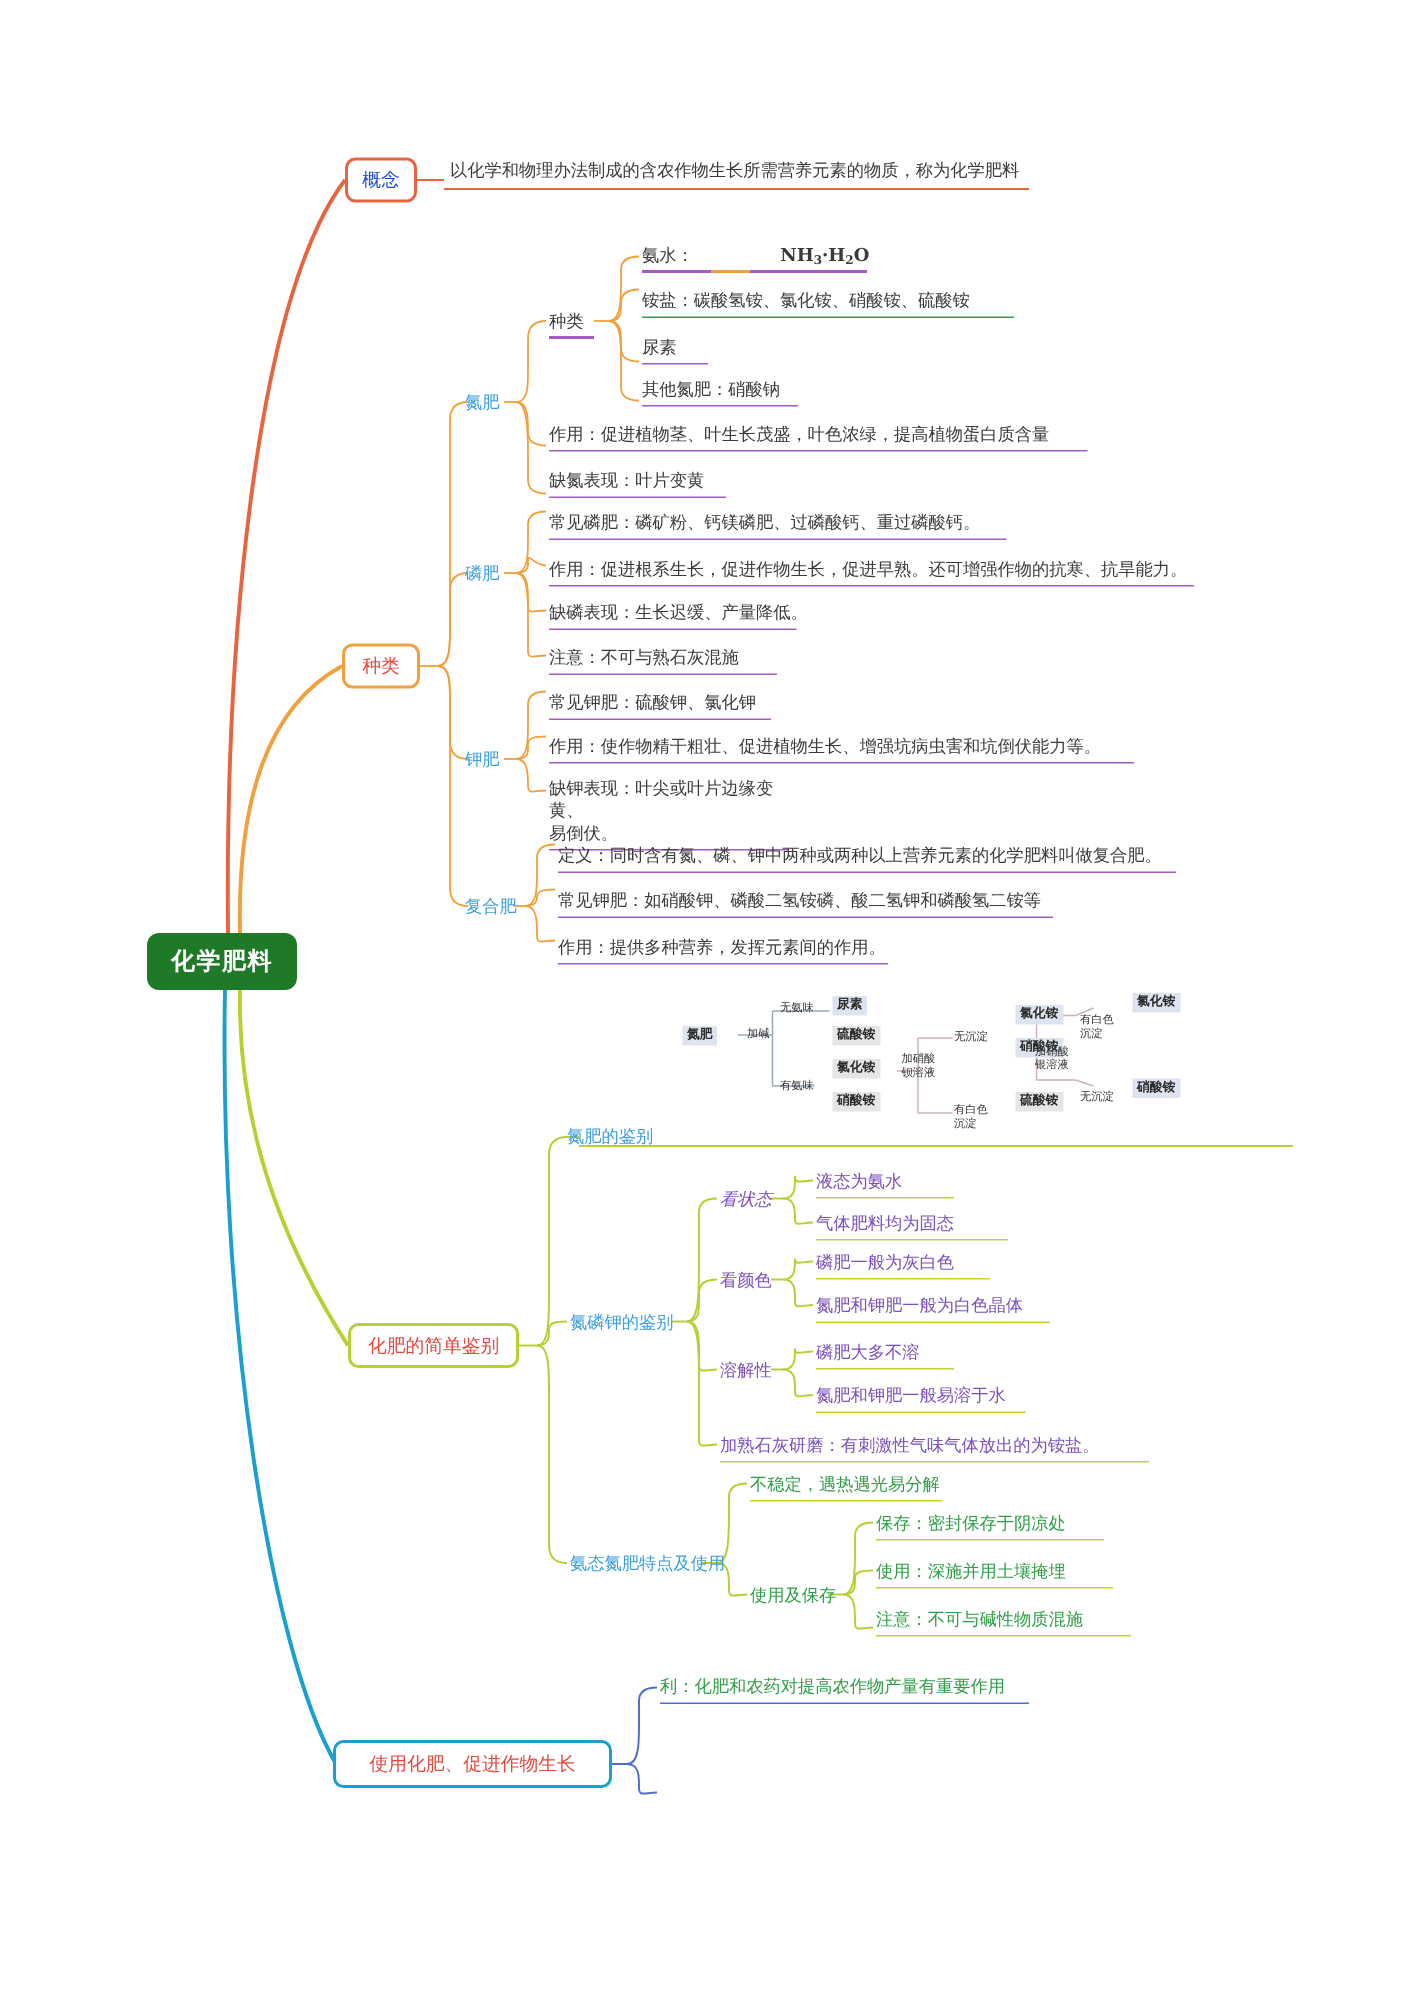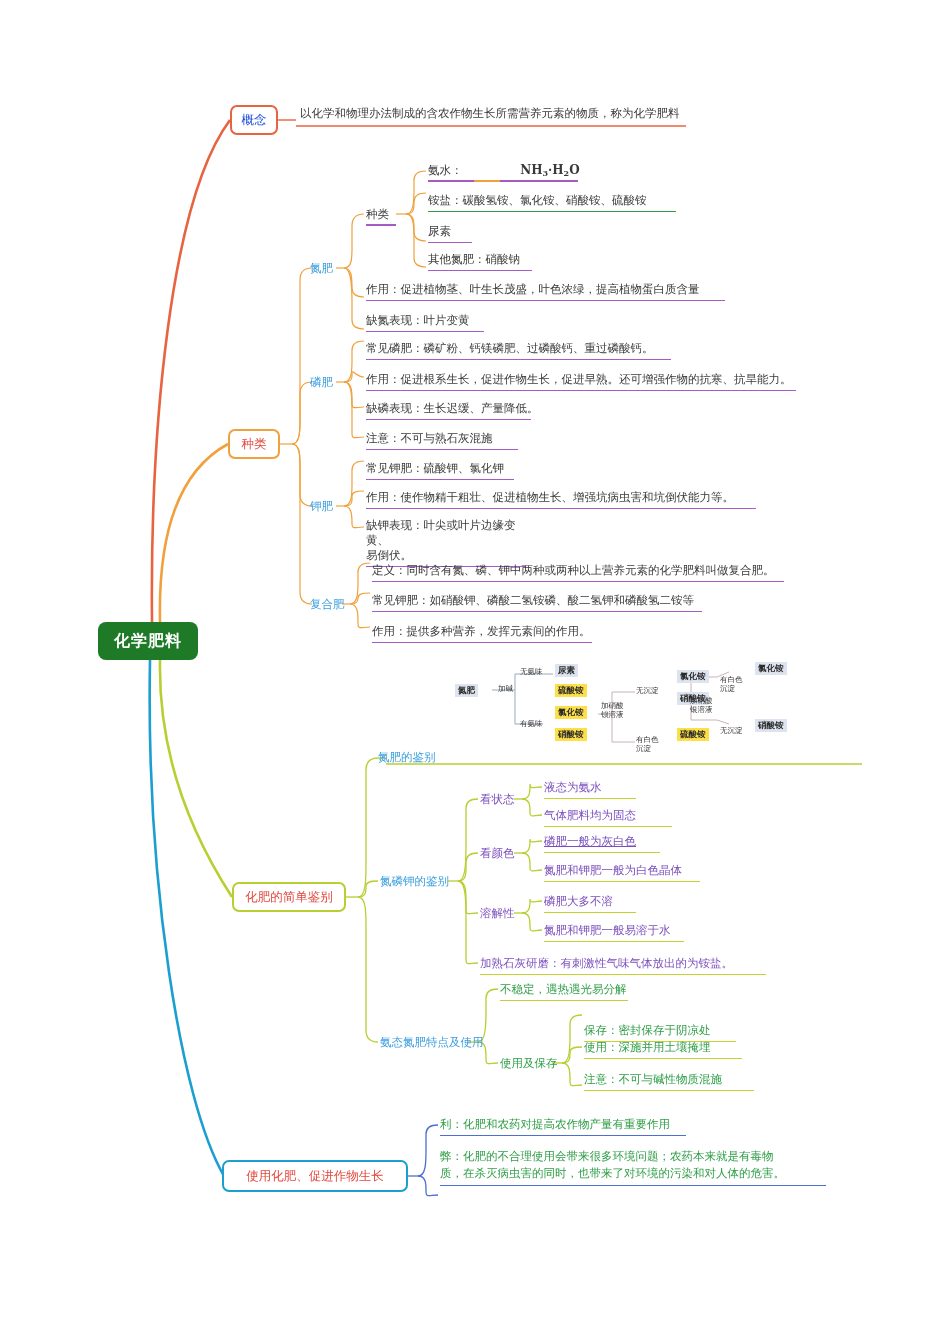--- a/index.html
+++ b/index.html
@@ -103,21 +103,21 @@
   #idchart svg { position: absolute; left: 0; top: 0; }
   .chip {
     position: absolute;
     font-size: 8.5px;
     color: #2b2b2b;
     padding: 1px 3px;
     white-space: nowrap;
     line-height: 11px;
   }
   .chip.blue { background: #dde4ef; }
-  .chip.pink { background: #fde047; }
+  .chip.pink { background: #e5e5e5; }
   .chip.plain { background: transparent; font-size: 7.5px; color: #333; }
   .chip.bold { font-weight: bold; }
 </style>
 </head>
 <body>
 
 <div id="canvas">
 
   <svg id="edges" viewBox="0 0 950 1344" xmlns="http://www.w3.org/2000/svg">
 
@@ -281,38 +281,36 @@
     <div class="chip pink bold" style="left:222px; top:66px;">硫酸铵</div>
     <div class="chip plain" style="left:232px; top:33px; line-height:9px;">加硝酸<br>银溶液</div>
     <div class="chip plain" style="left:262px; top:12px; line-height:9px;">有白色<br>沉淀</div>
     <div class="chip plain" style="left:262px; top:62px;">无沉淀</div>
     <div class="chip blue bold" style="left:300px; top:0px;">氯化铵</div>
     <div class="chip blue bold" style="left:300px; top:57px;">硝酸铵</div>
   </div>
 
   <div class="l2-label l2-blue" style="left:380px; top:874px;">氮磷钾的鉴别</div>
 
-  <div class="l2-label" style="left:480px; top:792px; color:#7b4fbd;">看状态</div>
+  <div class="l2-label" style="left:480px; top:792px; color:#7b4fbd;font-style:italic;">看状态</div>
   <div class="leaf yellowline v-purple" style="left:544px; top:780px; width:92px;">液态为氨水</div>
   <div class="leaf yellowline v-purple" style="left:544px; top:808px; width:128px;">气体肥料均为固态</div>
 
   <div class="l2-label" style="left:480px; top:846px; color:#7b4fbd;">看颜色</div>
-  <div class="leaf yellowline v-purple" style="left:544px; top:834px; width:116px;text-decoration:underline;">磷肥一般为灰白色</div>
+  <div class="leaf yellowline v-purple" style="left:544px; top:834px; width:116px;">磷肥一般为灰白色</div>
   <div class="leaf yellowline v-purple" style="left:544px; top:863px; width:156px;">氮肥和钾肥一般为白色晶体</div>
 
   <div class="l2-label" style="left:480px; top:906px; color:#7b4fbd;">溶解性</div>
   <div class="leaf yellowline v-purple" style="left:544px; top:894px; width:92px;">磷肥大多不溶</div>
   <div class="leaf yellowline v-purple" style="left:544px; top:923px; width:140px;">氮肥和钾肥一般易溶于水</div>
 
   <div class="leaf yellowline v-purple" style="left:480px; top:956px; width:286px;">加熟石灰研磨：有刺激性气味气体放出的为铵盐。</div>
 
   <div class="l2-label l2-blue" style="left:380px; top:1035px;">氨态氮肥特点及使用</div>
   <div class="leaf yellowline v-green" style="left:500px; top:982px; width:128px;">不稳定，遇热遇光易分解</div>
   <div class="l2-label" style="left:500px; top:1056px; color:#2e9e46;">使用及保存</div>
-  <div class="leaf yellowline v-green" style="left:584px; top:1008px; width:152px;margin-top:15px;">保存：密封保存于阴凉处</div>
+  <div class="leaf yellowline v-green" style="left:584px; top:1008px; width:152px;">保存：密封保存于阴凉处</div>
   <div class="leaf yellowline v-green" style="left:584px; top:1040px; width:158px;">使用：深施并用土壤掩埋</div>
   <div class="leaf yellowline v-green" style="left:584px; top:1072px; width:170px;">注意：不可与碱性物质混施</div>
 
   <div class="leaf blueline v-green" style="left:440px; top:1117px; width:246px;">利：化肥和农药对提高农作物产量有重要作用</div>
-  <div class="leaf blueline v-green wrap" style="left:440px; top:1148px; width:386px; white-space:pre-line; line-height:17px;">弊：化肥的不合理使用会带来很多环境问题；农药本来就是有毒物
-质，在杀灭病虫害的同时，也带来了对环境的污染和对人体的危害。</div>
 
 </div>
 
 </body></html>

